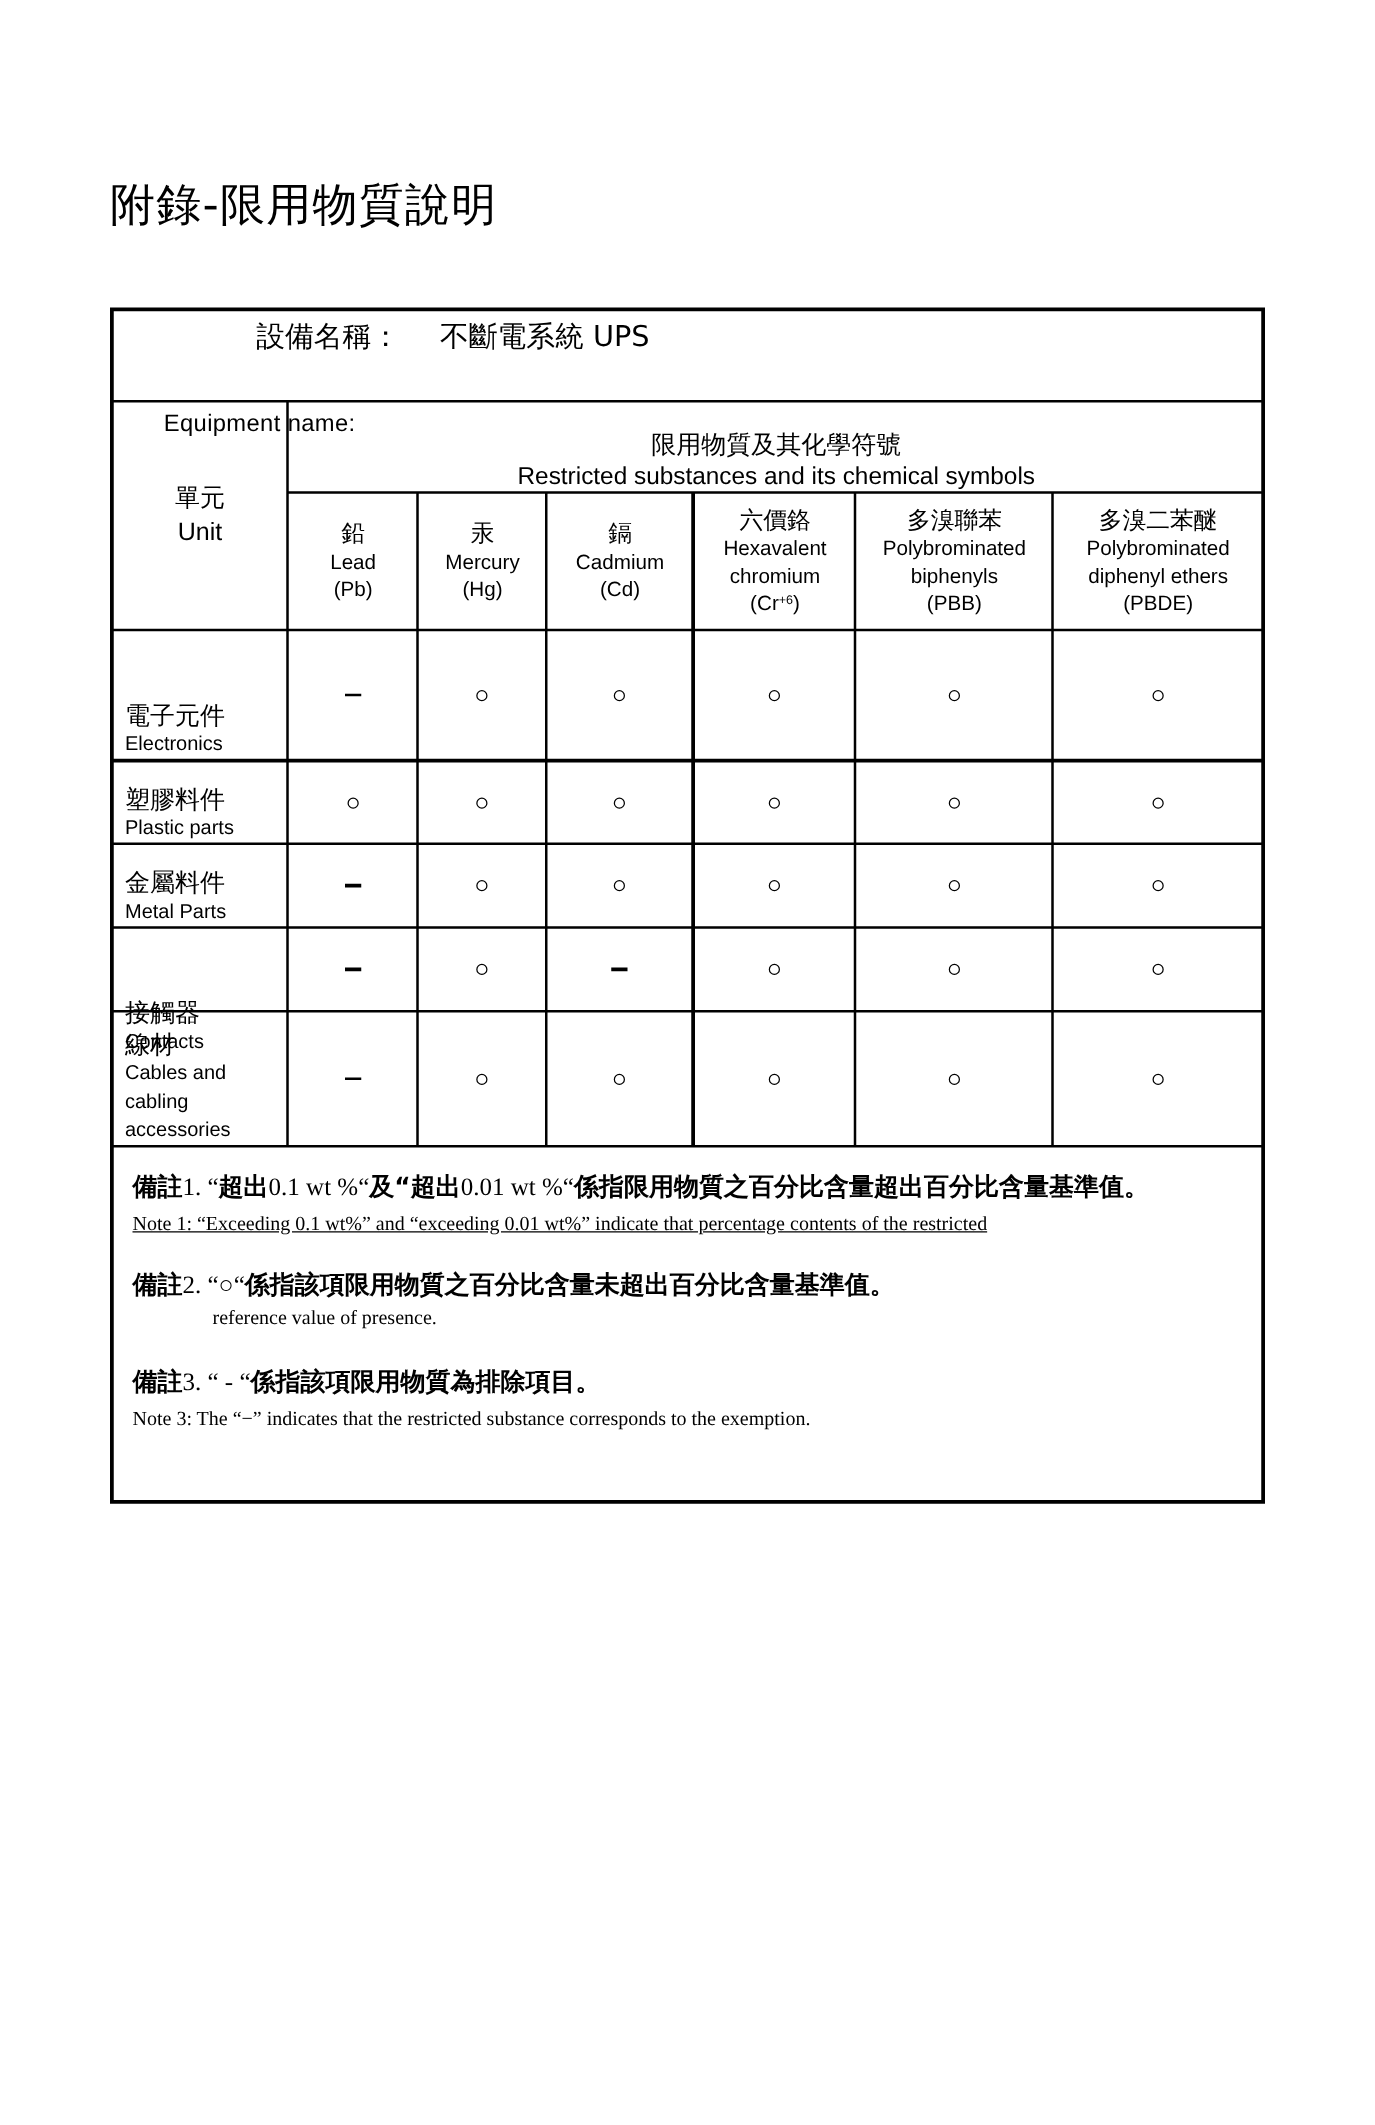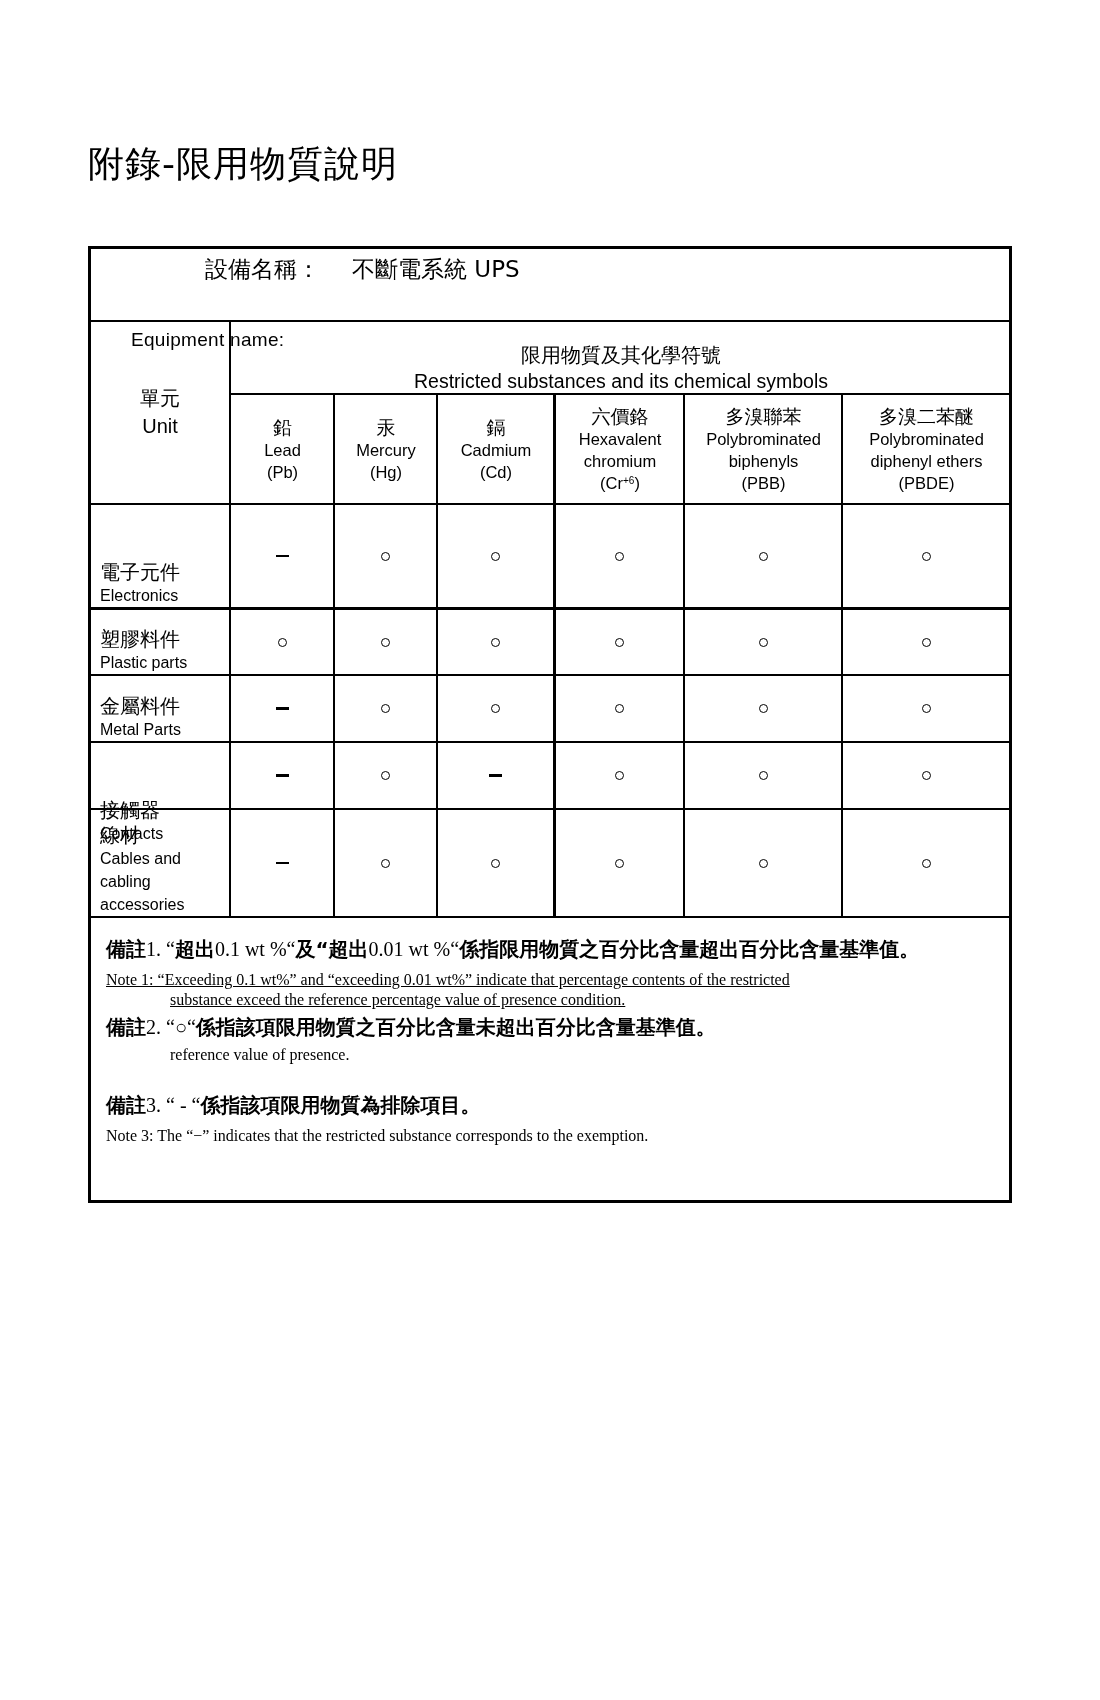--- a/index.html
+++ b/index.html
@@ -215,21 +215,20 @@
     <div class="cell" style="left: 843px; top: 810px; width: 167px; height: 106px;">
       <span class="circle"></span>
     </div>
   </div>
 
 <div class="note-zh" style="top:936px;">
   <span>備註</span><span class="num">1. “</span><span>超出</span><span class="num">0.1 wt %“</span><span>及“超出</span><span class="num">0.01 wt %“</span><span>係指限用物質之百分比含量超出百分比含量基準值。</span>
 </div>
 <div class="note-en" style="top:970px;text-decoration:underline;">
   <div>Note 1: “Exceeding 0.1 wt%” and “exceeding 0.01 wt%” indicate that percentage contents of the restricted</div>
-  <div class="indent">substance exceed the reference percentage value of presence condition.</div>
 </div>
 <div class="note-zh" style="top:1014px;">
   <span>備註</span><span class="num">2. “○“</span><span>係指該項限用物質之百分比含量未超出百分比含量基準值。</span>
 </div>
 <div class="note-en" style="top:1045px;">
   <div class="indent">reference value of presence.</div>
 </div>
 <div class="note-zh" style="top:1092px;">
   <span>備註</span><span class="num">3. “ - “</span><span>係指該項限用物質為排除項目。</span>
 </div>

